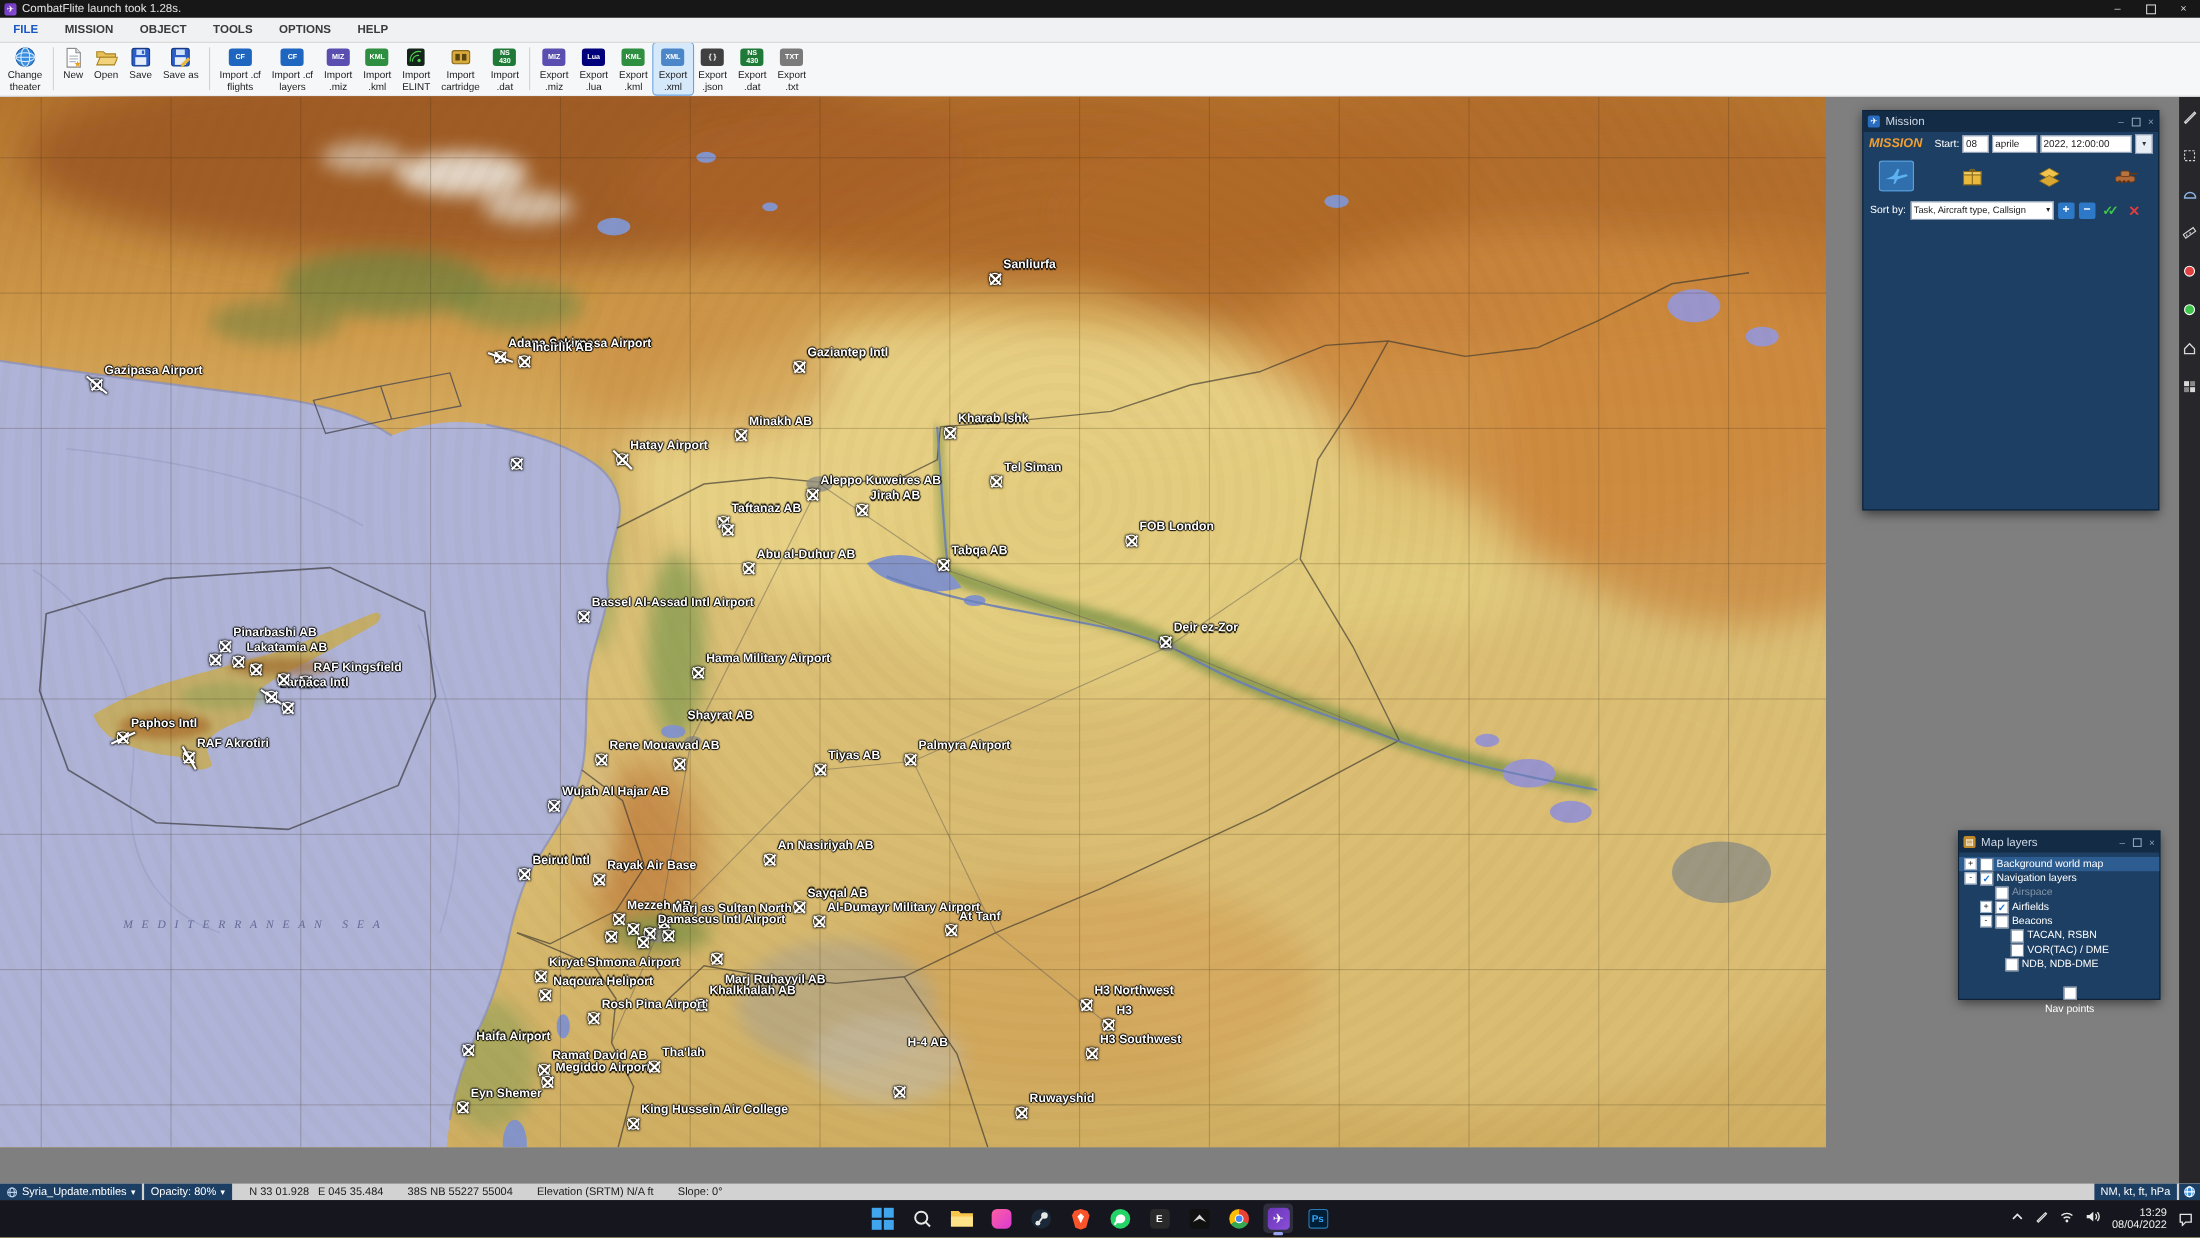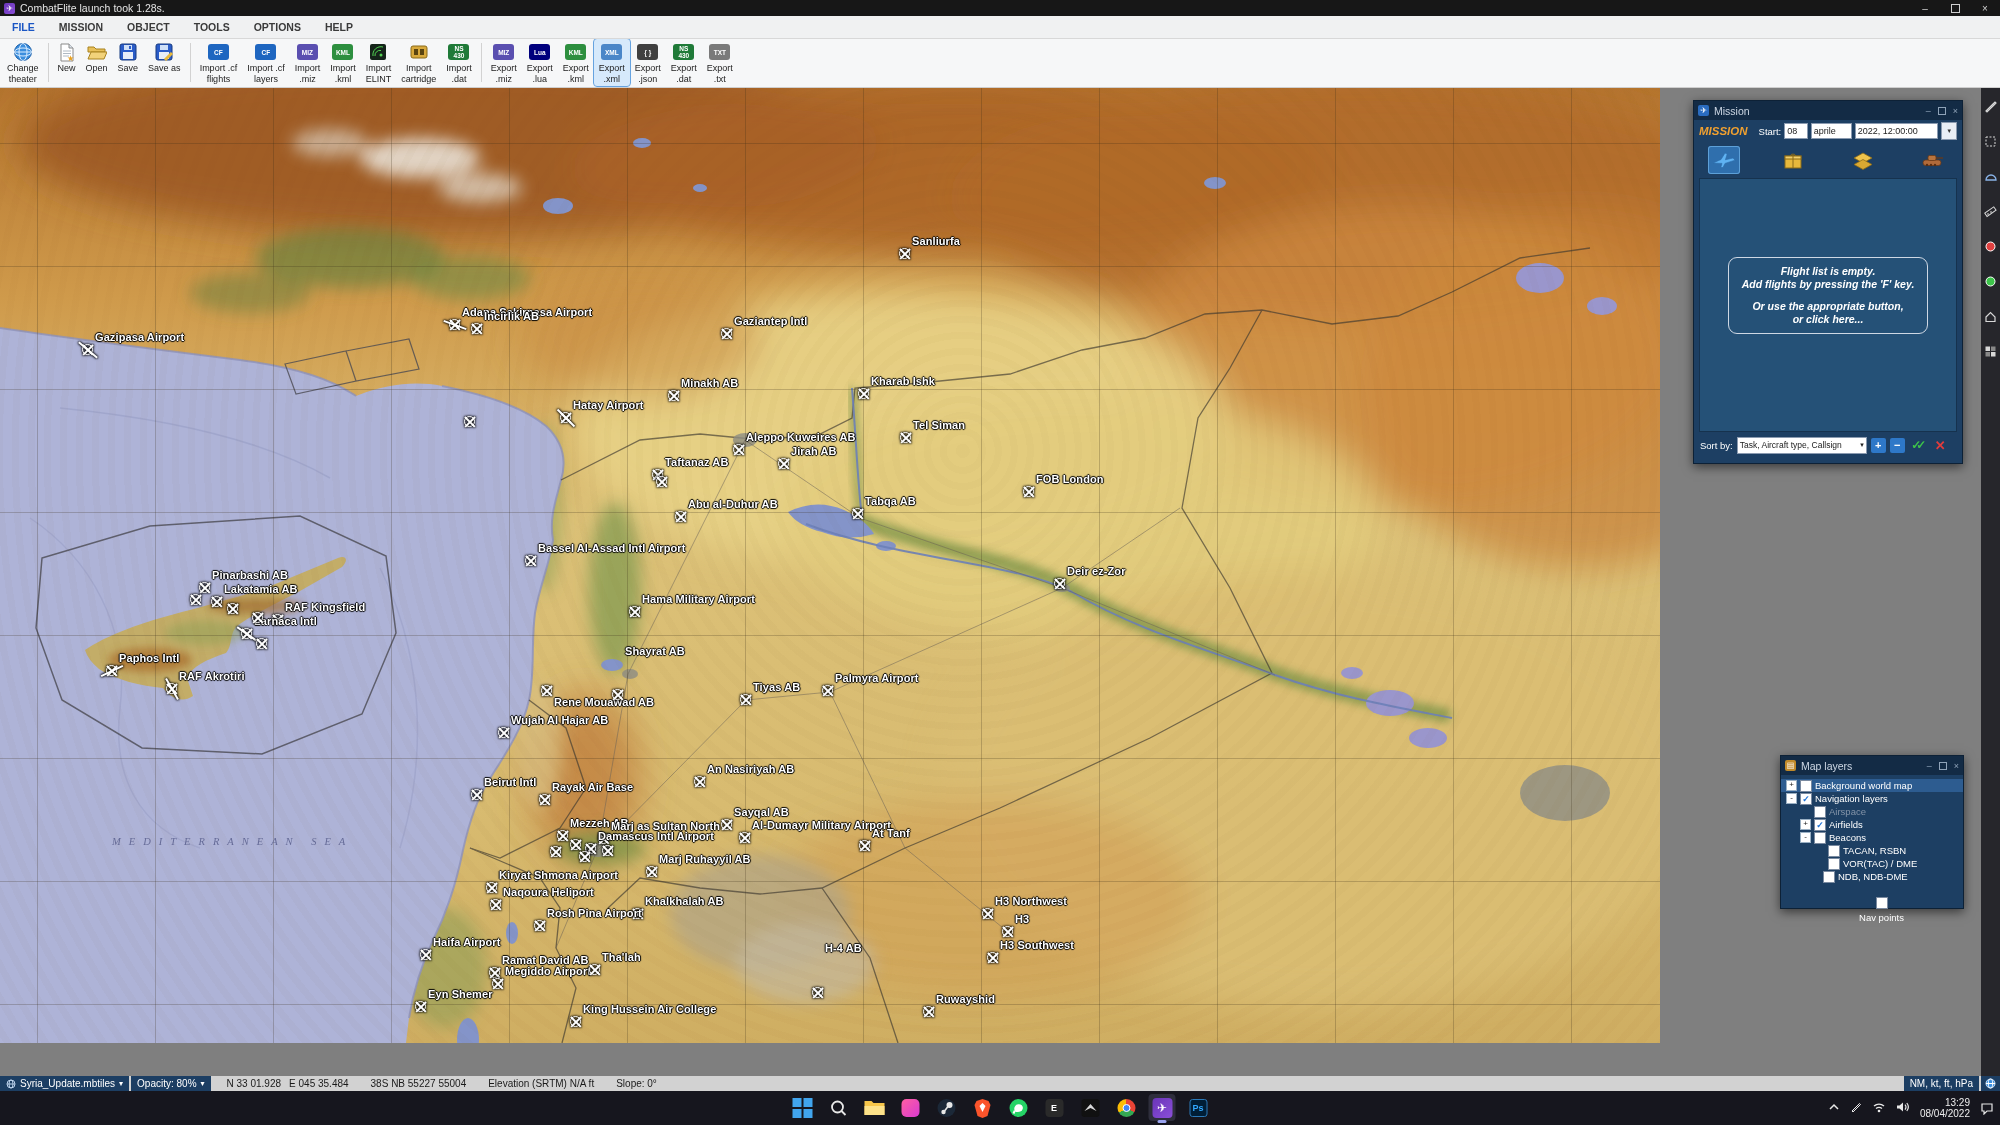--- a/index.html
+++ b/index.html
@@ -479,21 +479,21 @@
         <div class="apl" style="left: 254px; top: 527px;">Larnaca Intl</div>
         <div class="mk" style="left: 112px; top: 583px;">
           <div class="rw" style="transform: rotate(-25deg);"></div>
         </div>
         <div class="apl" style="left: 119px; top: 564px;">Paphos Intl</div>
         <div class="mk" style="left: 172px; top: 601px;">
           <div class="rw" style="transform: rotate(60deg);"></div>
         </div>
         <div class="apl" style="left: 179px; top: 582px;">RAF Akrotiri</div>
         <div class="mk" style="left: 547px; top: 603px;"></div>
-        <div class="apl" style="left: 554px; top: 584px; margin-top: 24px;">Rene Mouawad AB</div>
+        <div class="apl" style="left: 554px; top: 584px;">Rene Mouawad AB</div>
         <div class="mk" style="left: 618px; top: 607px;"></div>
         <div class="apl" style="left: 625px; top: 557px;">Shayrat AB</div>
         <div class="mk" style="left: 746px; top: 612px;"></div>
         <div class="apl" style="left: 753px; top: 593px;">Tiyas AB</div>
         <div class="mk" style="left: 828px; top: 603px;"></div>
         <div class="apl" style="left: 835px; top: 584px;">Palmyra Airport</div>
         <div class="mk" style="left: 504px; top: 645px;"></div>
         <div class="apl" style="left: 511px; top: 626px;">Wujah Al Hajar AB</div>
         <div class="mk" style="left: 700px; top: 694px;"></div>
         <div class="apl" style="left: 707px; top: 675px;">An Nasiriyah AB</div>
@@ -507,21 +507,21 @@
         <div class="apl" style="left: 752px; top: 731px;">Al-Dumayr Military Airport</div>
         <div class="mk" style="left: 563px; top: 748px;"></div>
         <div class="apl" style="left: 570px; top: 729px;">Mezzeh AB</div>
         <div class="mk" style="left: 604px; top: 751px;"></div>
         <div class="apl" style="left: 611px; top: 732px;">Marj as Sultan North</div>
         <div class="mk" style="left: 591px; top: 761px;"></div>
         <div class="apl" style="left: 598px; top: 742px;">Damascus Intl Airport</div>
         <div class="mk" style="left: 865px; top: 758px;"></div>
         <div class="apl" style="left: 872px; top: 739px;">At Tanf</div>
         <div class="mk" style="left: 652px; top: 784px;"></div>
-        <div class="apl" style="left: 659px; top: 765px;">Marj Ruhayyil AB</div>
+        <div class="apl" style="left: 659px; top: 797px;">Marj Ruhayyil AB</div>
         <div class="mk" style="left: 492px; top: 800px;"></div>
         <div class="apl" style="left: 499px; top: 781px;">Kiryat Shmona Airport</div>
         <div class="mk" style="left: 496px; top: 817px;"></div>
         <div class="apl" style="left: 503px; top: 798px;">Naqoura Heliport</div>
         <div class="mk" style="left: 638px; top: 826px;"></div>
         <div class="apl" style="left: 645px; top: 807px;">Khalkhalah AB</div>
         <div class="mk" style="left: 540px; top: 838px;"></div>
         <div class="apl" style="left: 547px; top: 819px;">Rosh Pina Airport</div>
         <div class="mk" style="left: 988px; top: 826px;"></div>
         <div class="apl" style="left: 995px; top: 807px;">H3 Northwest</div>
@@ -650,29 +650,20 @@
           <svg width="24" height="16">
             <rect x="3" y="8" width="18" height="5.5" rx="2.7" fill="#b06a3a" stroke="#6a3a18" stroke-width="0.8"></rect>
             <rect x="8" y="3.5" width="8" height="5" rx="1.5" fill="#b8743e" stroke="#6a3a18" stroke-width="0.8"></rect>
             <line x1="16" y1="6" x2="23" y2="6" stroke="#6a3a18" stroke-width="1.3"></line>
             <circle cx="7" cy="13" r="1.2" fill="#5a2f12"></circle>
             <circle cx="11" cy="13" r="1.2" fill="#5a2f12"></circle>
             <circle cx="15" cy="13" r="1.2" fill="#5a2f12"></circle>
           </svg>
         </div>
       </div>
-    <div id="flight-area">
-      <div class="empty-box">
-        <div>Flight list is empty.</div>
-        <div>Add flights by pressing the 'F' key.</div>
-        <div class="empty-gap"></div>
-        <div>Or use the appropriate button,</div>
-        <div>or click here...</div>
-      </div>
-    </div>
     <div id="sort-row">
       <span>Sort by:</span>
       <span id="sort-select">
         <span>Task, Aircraft type, Callsign</span>
         <span style="font-size:7px">▾</span>
       </span>
       <span class="sbtn blue">+</span>
       <span class="sbtn blue">−</span>
       <span class="sbtn green">✓✓</span>
       <span class="sbtn red">✕</span>

